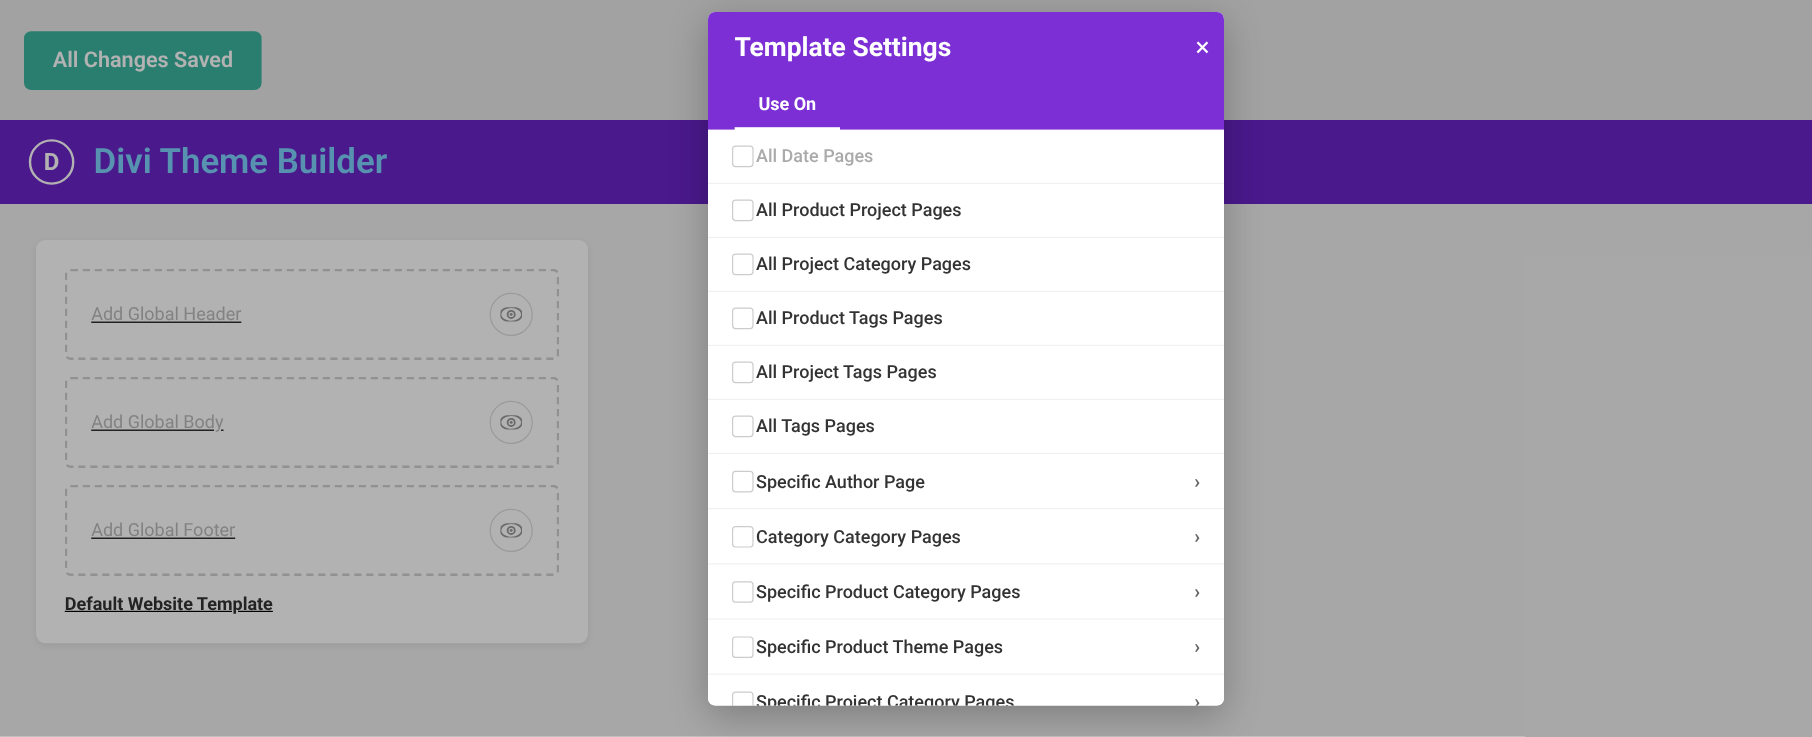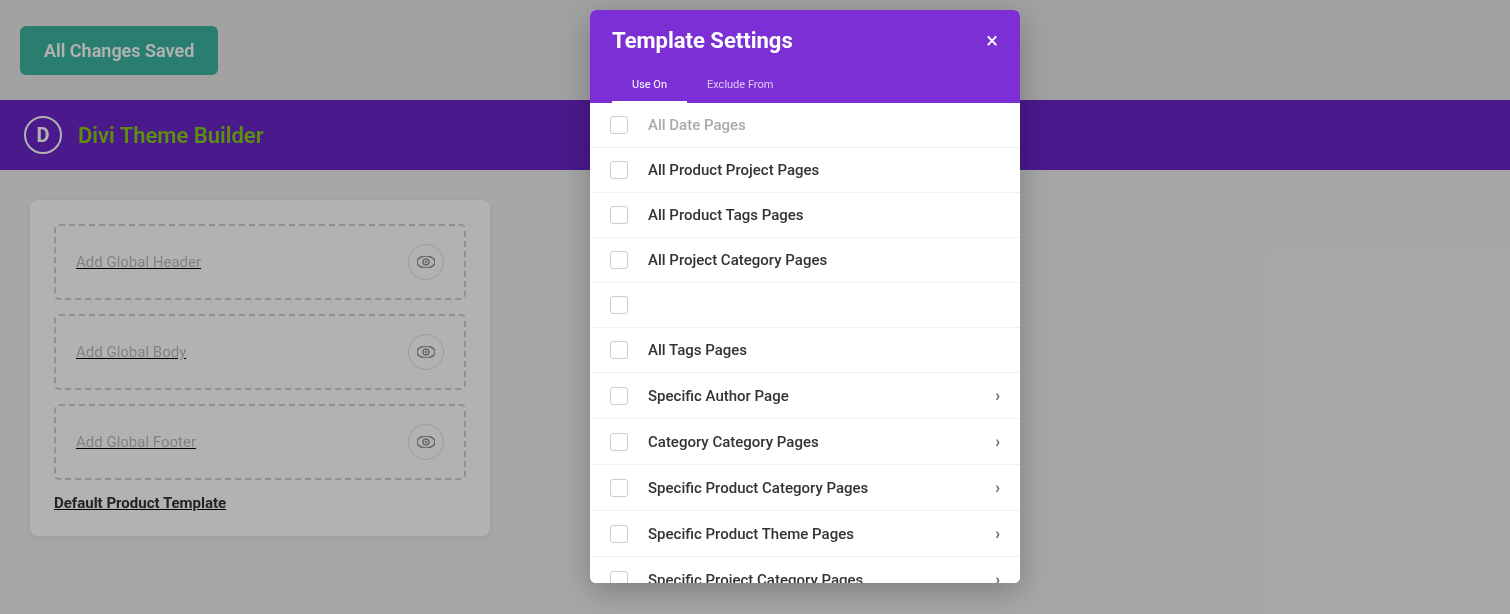--- a/index.html
+++ b/index.html
@@ -49,22 +49,22 @@
       display: flex;
       align-items: center;
       justify-content: center;
       color: white;
       font-size: 20px;
       font-weight: 700;
       flex-shrink: 0;
     }
 
     .divi-title {
-      color: #84cc16;
-      font-size: 22px;
+      color: #7dd3fc;
+      font-size: 29px;
       font-weight: 600;
     }
 
     
     .template-card {
       background: white;
       border-radius: 8px;
       padding: 24px;
       width: 460px;
       box-shadow: 0 2px 8px rgba(0,0,0,0.08);
@@ -123,21 +123,21 @@
       width: 430px;
       background: white;
       border-radius: 6px;
       box-shadow: 0 8px 32px rgba(0,0,0,0.25);
       z-index: 20;
       overflow: hidden;
     }
 
     .modal-header {
       background: #7b2fd4;
-      padding: 18px 22px 0 22px;
+      padding: 18px 12px 0 22px;
       color: white;
     }
 
     .modal-title-row {
       display: flex;
       align-items: center;
       justify-content: space-between;
       margin-bottom: 14px;
     }
 
@@ -155,22 +155,22 @@
       line-height: 1;
     }
 
     .modal-tabs {
       display: flex;
       gap: 0;
     }
 
     .modal-tab {
       padding: 10px 20px;
-      font-size: 11px;
-      font-weight: 400;
+      font-size: 15px;
+      font-weight: 700;
       color: rgba(255,255,255,0.75);
       cursor: pointer;
       border-bottom: 3px solid transparent;
       position: relative;
       bottom: -1px;
     }
 
     .modal-tab.active {
       color: white;
       border-bottom: 3px solid white;
@@ -182,21 +182,21 @@
       max-height: 480px;
       overflow-y: auto;
     }
 
     .modal-list-item {
       display: flex;
       align-items: center;
       padding: 13px 20px;
       border-bottom: 1px solid #f0f0f0;
       cursor: pointer;
-      gap: 20px;
+      gap: 2px;
     }
 
     .item-checkbox {
       width: 18px;
       height: 18px;
       border: 1.5px solid #ccc;
       border-radius: 3px;
       flex-shrink: 0;
       background: white;
     }
@@ -280,58 +280,58 @@
         <div class="template-slot">
           <span>Add Global Footer</span>
           <div class="eye-btn">
             <svg width="18" height="12" viewBox="0 0 18 12" fill="none" xmlns="http://www.w3.org/2000/svg">
               <ellipse cx="9" cy="6" rx="9" ry="6" fill="none" stroke="#999" stroke-width="1.5"></ellipse>
               <circle cx="9" cy="6" r="3" fill="none" stroke="#999" stroke-width="1.5"></circle>
               <circle cx="9" cy="6" r="1.2" fill="#999"></circle>
             </svg>
           </div>
         </div>
-        <div class="template-label">Default Product Template</div>
+        <div class="template-label">Default Website Template</div>
       </div>
     </div>
   </div>
 </div>
 
 <div class="modal-overlay"></div>
 
 <div class="modal">
   <div class="modal-header">
     <div class="modal-title-row">
       <span class="modal-title">Template Settings</span>
       <span class="modal-close">×</span>
     </div>
     <div class="modal-tabs">
       <div class="modal-tab active">Use On</div>
-      <div class="modal-tab">Exclude From</div>
     </div>
   </div>
   <div class="modal-list">
     <div class="modal-list-item">
       <div class="item-checkbox"></div>
       <span class="item-label item-label-muted">All Date Pages</span>
     </div>
     <div class="modal-list-item">
       <div class="item-checkbox"></div>
       <span class="item-label">All Product Project Pages</span>
     </div>
     <div class="modal-list-item">
       <div class="item-checkbox"></div>
+      <span class="item-label">All Project Category Pages</span>
+    </div>
+    <div class="modal-list-item">
+      <div class="item-checkbox"></div>
       <span class="item-label">All Product Tags Pages</span>
     </div>
     <div class="modal-list-item">
       <div class="item-checkbox"></div>
-      <span class="item-label">All Project Category Pages</span>
-    </div>
-    <div class="modal-list-item">
-      <div class="item-checkbox"></div>
+      <span class="item-label">All Project Tags Pages</span>
     </div>
     <div class="modal-list-item">
       <div class="item-checkbox"></div>
       <span class="item-label">All Tags Pages</span>
     </div>
     <div class="modal-list-item">
       <div class="item-checkbox"></div>
       <span class="item-label">Specific Author Page</span>
       <span class="item-chevron">›</span>
     </div>

